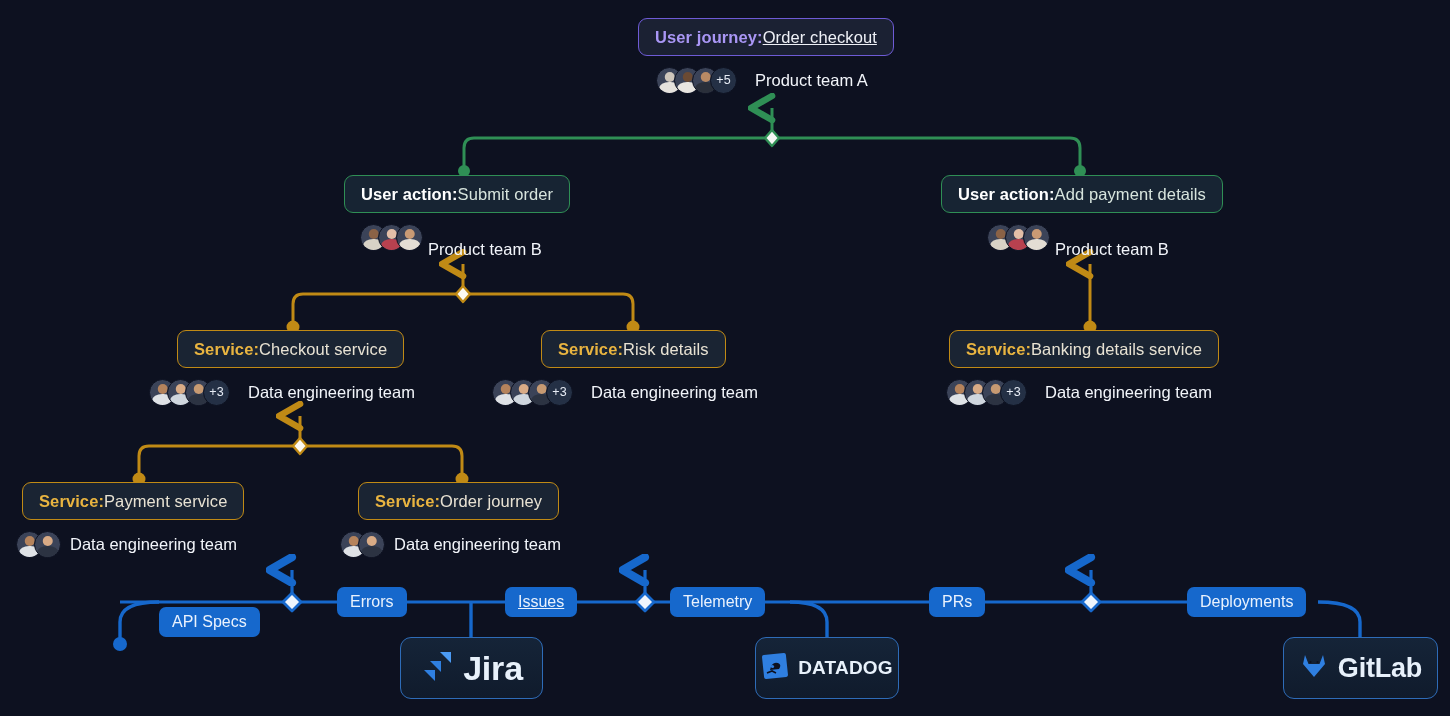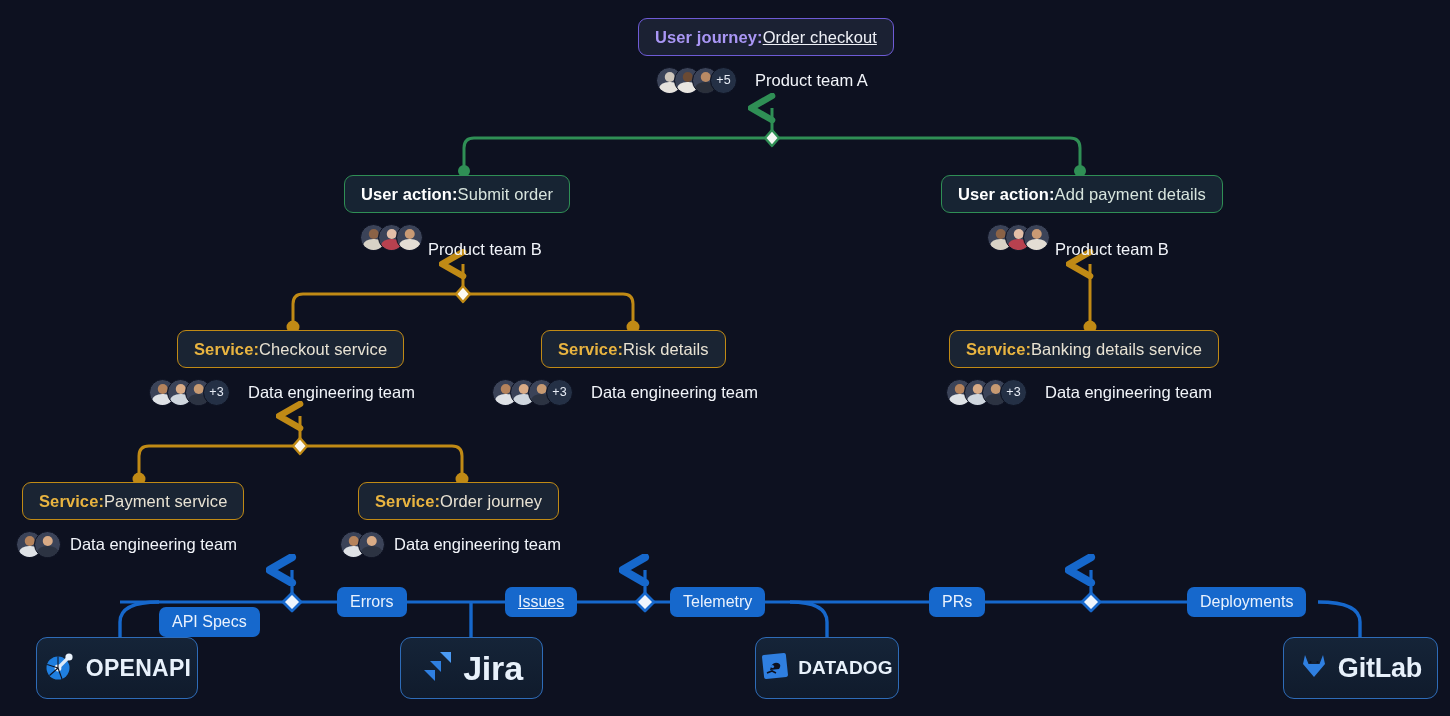--- a/index.html
+++ b/index.html
@@ -351,35 +351,20 @@
   <div class="pill" style="left:670px; top:587px;">
     <span>Telemetry</span>
   </div>
   <div class="pill" style="left:929px; top:587px;">
     <span>PRs</span>
   </div>
   <div class="pill" style="left:1187px; top:587px;">
     <span>Deployments</span>
   </div>
 
-  <div class="tool" style="left:36px; top:637px; width:162px;">
-    <span>
-      <svg width="34" height="34" viewBox="0 0 34 34">
-        <circle cx="15" cy="19" r="11.5" fill="#1f7fe0"></circle>
-        <path d="M15,19 L25.5,8.5" stroke="#dce9f7" stroke-width="3.2" stroke-linecap="round"></path>
-        <circle cx="26" cy="8" r="3.6" fill="#eaf2fb"></circle>
-        <circle cx="15" cy="19" r="3.4" fill="#eaf2fb"></circle>
-        <path d="M15,19 L15,7.5" stroke="#0d1120" stroke-width="1.1"></path>
-        <path d="M15,19 L4.2,15.5" stroke="#0d1120" stroke-width="1.1"></path>
-        <path d="M15,19 L6.5,26.5" stroke="#0d1120" stroke-width="1.1"></path>
-        <path d="M15,19 L19,30" stroke="#0d1120" stroke-width="1.1"></path>
-      </svg>
-    </span>
-    <span class="logotext ow">OPENAPI</span>
-  </div>
 
   <div class="tool" style="left:400px; top:637px; width:143px;">
     <span>
       <svg width="34" height="34" viewBox="0 0 34 34">
         <path d="M20,3 L31,3 L31,14 Z" fill="#4b9bf5"></path>
         <path d="M10,12 L21,12 L21,23 Z" fill="#2f7fe0"></path>
         <path d="M4,21 L15,21 L15,32 Z" fill="#2f7fe0"></path>
         <path d="M20,3 L20,14 L31,14 Z" fill="#2f7fe0" opacity="0"></path>
       </svg>
     </span>

